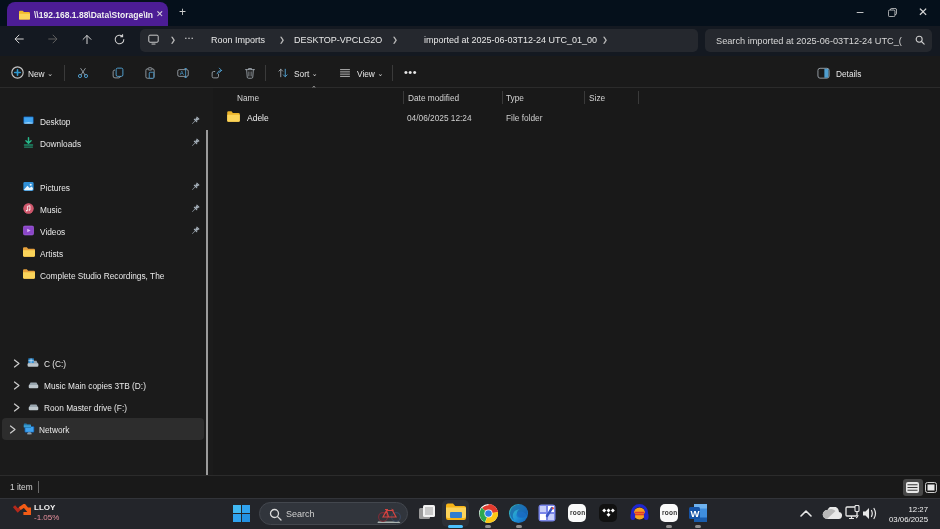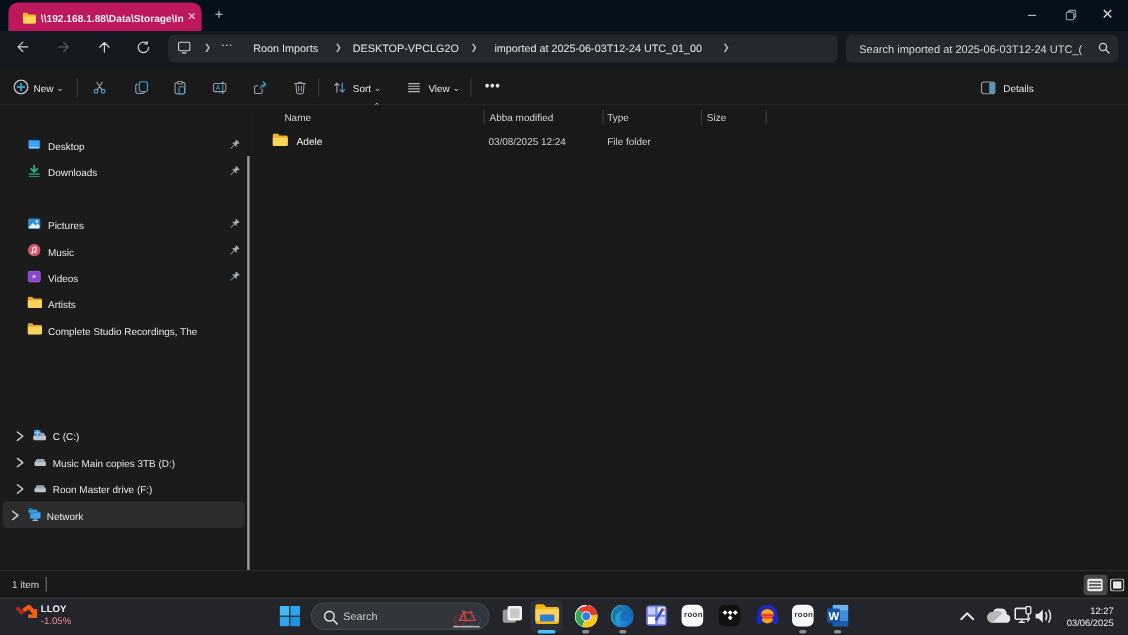--- a/index.html
+++ b/index.html
@@ -3,21 +3,21 @@
 <meta charset="utf-8">
 <style>
 * { margin:0; padding:0; box-sizing:border-box; }
 html,body { width:940px; height:529px; overflow:hidden; background:#191919;
   font-family:"Liberation Sans", sans-serif; -webkit-font-smoothing:antialiased; }
 .abs { position:absolute; }
 #stage { position:relative; width:940px; height:529px; }
 
 
 #titlebar { position:absolute; left:0; top:0; width:940px; height:26px; background:#05101b; }
-#tab { position:absolute; left:7px; top:2px; width:161px; height:24px; background:#be185d;
+#tab { position:absolute; left:7px; top:2px; width:161px; height:24px; background:#4c1d95;
   border-radius:8px 8px 0 0; }
 #tab .txt { position:absolute; left:27px; top:8px; font-size:8.5px; font-weight:bold; color:#f0f0f0;
   width:119px; overflow:hidden; white-space:nowrap; }
 #tab .x { position:absolute; left:149px; top:7px; font-size:9px; color:#e0e0e0; }
 #newtab { position:absolute; left:179px; top:5px; font-size:12px; color:#cfcfcf; }
 .wbtn { position:absolute; top:0; width:30px; height:25px; color:#d8d8d8; text-align:center;
   font-size:12px; line-height:24px; }
 
 
 #navrow { position:absolute; left:0; top:26px; width:940px; height:30px; background:#141921; }
@@ -122,21 +122,21 @@
     <svg class="abs" style="left:8px;top:5px" width="11" height="11" viewBox="0 0 14 13">
       <rect x="1" y="1" width="12" height="9" rx="1.5" fill="none" stroke="#d4d4d4" stroke-width="1.2"></rect>
       <path d="M5 12.3 h4" stroke="#d4d4d4" stroke-width="1.2" stroke-linecap="round"></path>
     </svg>
     <div class="sep" style="left:30px;">❯</div>
     <div class="c" style="left:44px;top:1px;font-size:10px;">…</div>
     <div class="c" style="left:71px;">Roon Imports</div>
     <div class="sep" style="left:139px;">❯</div>
     <div class="c" style="left:154px;">DESKTOP-VPCLG2O</div>
     <div class="sep" style="left:252px;">❯</div>
-    <div class="c" style="left:272px;">imported at 2025-06-03T12-24 UTC_01_00</div>
+    <div class="c" style="left:284px;">imported at 2025-06-03T12-24 UTC_01_00</div>
     <div class="sep" style="left:462px;">❯</div>
   </div>
   <div id="searchpill">
     <div class="t">Search imported at 2025-06-03T12-24 UTC_(</div>
     <svg class="abs" style="left:210px;top:6px" width="10" height="10" viewBox="0 0 12 12">
       <circle cx="5" cy="5" r="3.6" fill="none" stroke="#cfcfcf" stroke-width="1.3"></circle>
       <path d="M7.8 7.8 L11 11" stroke="#cfcfcf" stroke-width="1.3" stroke-linecap="round"></path>
     </svg>
   </div>
 
@@ -341,33 +341,33 @@
             <path d="M1 2.8 h9 v2.2 h-9 Z" fill="#3c9fd4"></path>
           </svg>
         <span class="label" style="left:37px;">Network</span>
       </div>
       <div id="sscroll"></div>
     </div>
     <div id="content">
       <div class="hcol" style="left:23px;">Name</div>
       <div class="hcol" style="left:97px;top:-3px;font-size:7px;color:#bdbdbd;">⌃</div>
       <div class="hsep" style="left:189px;"></div>
-      <div class="hcol" style="left:194px;">Abba modified</div>
+      <div class="hcol" style="left:194px;">Date modified</div>
       <div class="hsep" style="left:288px;"></div>
       <div class="hcol" style="left:292px;">Type</div>
       <div class="hsep" style="left:370px;"></div>
       <div class="hcol" style="left:375px;">Size</div>
       <div class="hsep" style="left:424px;"></div>
       <div id="row1">
         <svg class="abs" style="left:13px;top:3px" width="13" height="11" viewBox="0 0 16 14">
           <path d="M0 2 q0-1.6 1.6-1.6 h3.8 l1.8 2 h7.2 q1.6 0 1.6 1.6 v8 q0 1.6-1.6 1.6 h-12.8 q-1.6 0-1.6-1.6 Z" fill="#eab32a"></path>
           <path d="M0 4.8 h16 v7.2 q0 1.6-1.6 1.6 h-12.8 q-1.6 0-1.6-1.6 Z" fill="#fbd45a"></path>
         </svg>
         <span class="n">Adele</span>
-        <span class="d">03/08/2025 12:24</span>
+        <span class="d">04/06/2025 12:24</span>
         <span class="t">File folder</span>
       </div>
     </div>
   </div>
 
   <div id="statusbar">
     <span class="items">1 item</span>
     <span class="bar"></span>
     <div class="abs" style="left:903px;top:3px;width:20px;height:17px;background:#484848;border-radius:3px;"></div>
     <svg class="abs" style="left:906px;top:6px" width="13" height="11" viewBox="0 0 13 11">

